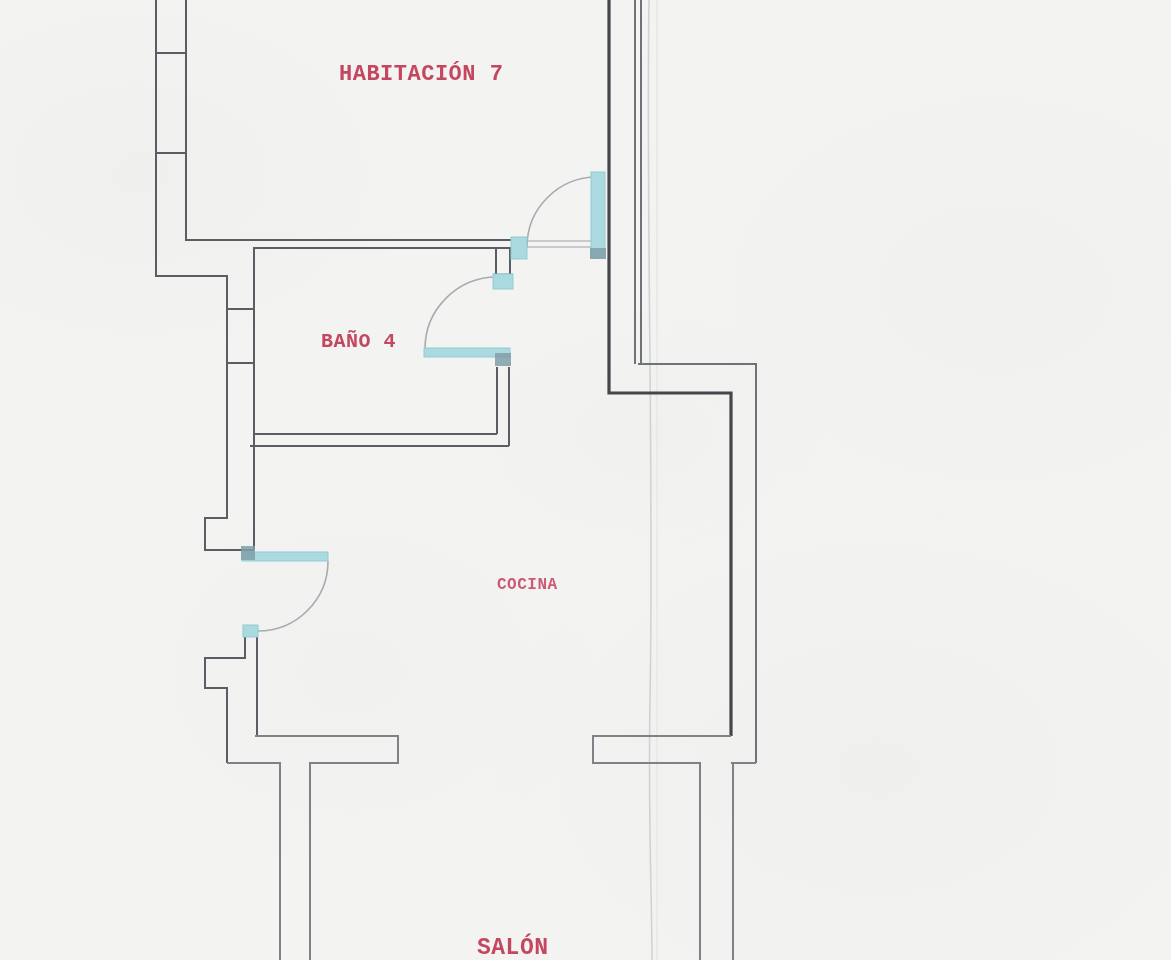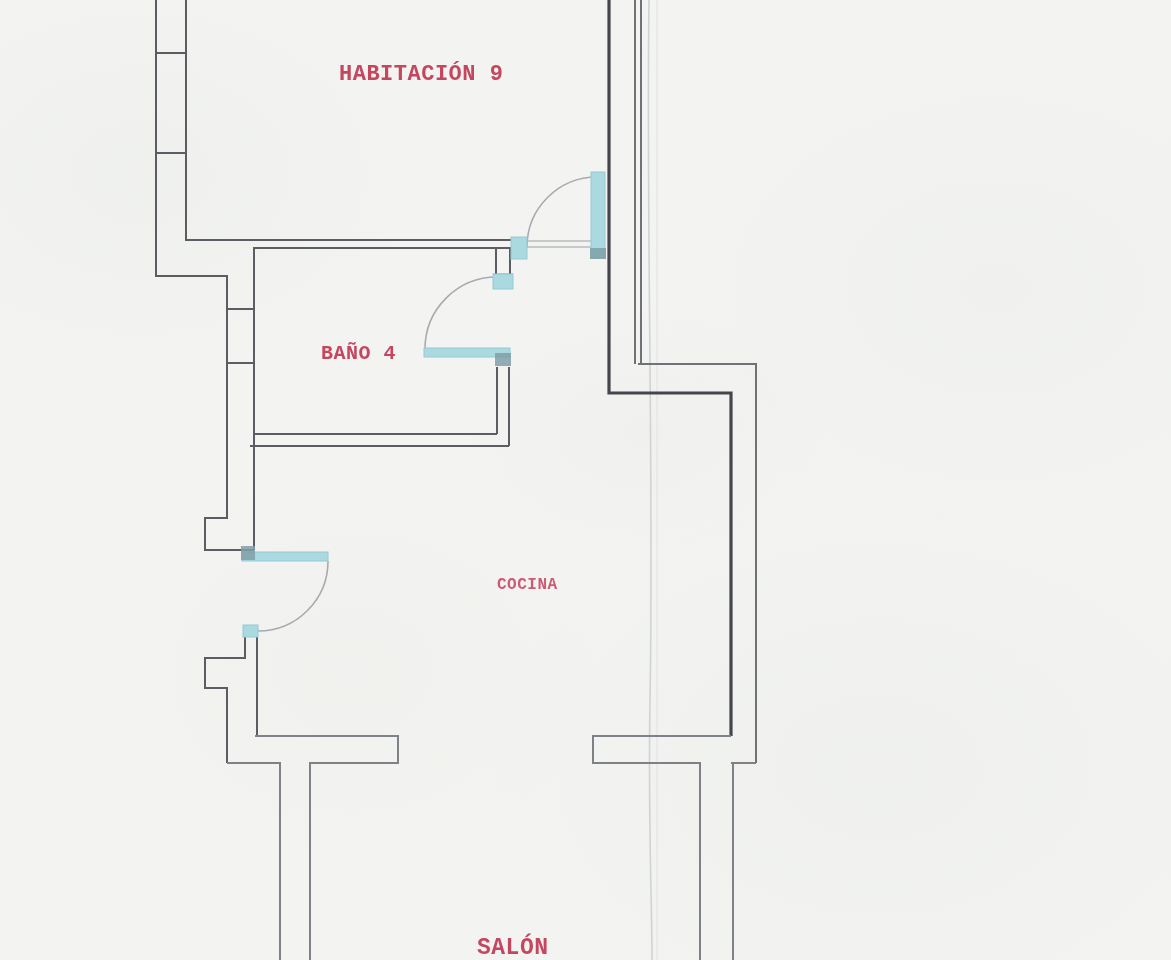--- a/index.html
+++ b/index.html
@@ -27,21 +27,21 @@
   .arc{stroke:var(--arc,#a7abb0);stroke-width:1.6;fill:none;}
   .door-fill{fill:var(--door,#abd9e0);stroke:var(--door-edge,#93cad4);stroke-width:1;}
   .door-dark{fill:var(--door-dark,#7f9fa7);stroke:none;opacity:0.85;}
   .fold{stroke:var(--fold,#ced3d5);stroke-width:1.6;fill:none;}
   .fold2{stroke:var(--fold2,#e0e4e5);stroke-width:1.1;fill:none;}
   .room-label{
     position:absolute;font-weight:bold;color:var(--label,#c4465f);
     letter-spacing:0.5px;white-space:pre;line-height:1;
   }
   .lbl-habitacion4{left:339px;top:64px;font-size:22px;}
-  .lbl-bano4{left:321px;top:344px;font-size:20px;}
+  .lbl-bano4{left:321px;top:332px;font-size:20px;}
   .lbl-cocina{left:497px;top:577px;font-size:16px;color:var(--label-cocina,#cd5a73);}
   .lbl-salon{left:477px;top:937px;font-size:23px;}
 </style>
 </head>
 <body>
 
 <div class="paper-texture"></div>
 
 <svg class="plan" width="1171" height="960" viewBox="0 0 1171 960">
 
@@ -105,16 +105,16 @@
   </g>
 
   <g>
     <path class="arc" d="M328,561 A70,70 0 0 1 258,631"></path>
     <rect class="door-fill" x="242" y="552" width="86" height="9"></rect>
     <rect class="door-dark" x="241" y="546" width="14" height="14"></rect>
     <rect class="door-fill" x="243" y="625" width="15" height="12"></rect>
   </g>
 </svg>
 
-<div class="room-label lbl-habitacion4">HABITACIÓN 9</div>
+<div class="room-label lbl-habitacion4">HABITACIÓN 7</div>
 <div class="room-label lbl-bano4">BAÑO 4</div>
 <div class="room-label lbl-cocina">COCINA</div>
 <div class="room-label lbl-salon">SALÓN</div>
 
 </body></html>

